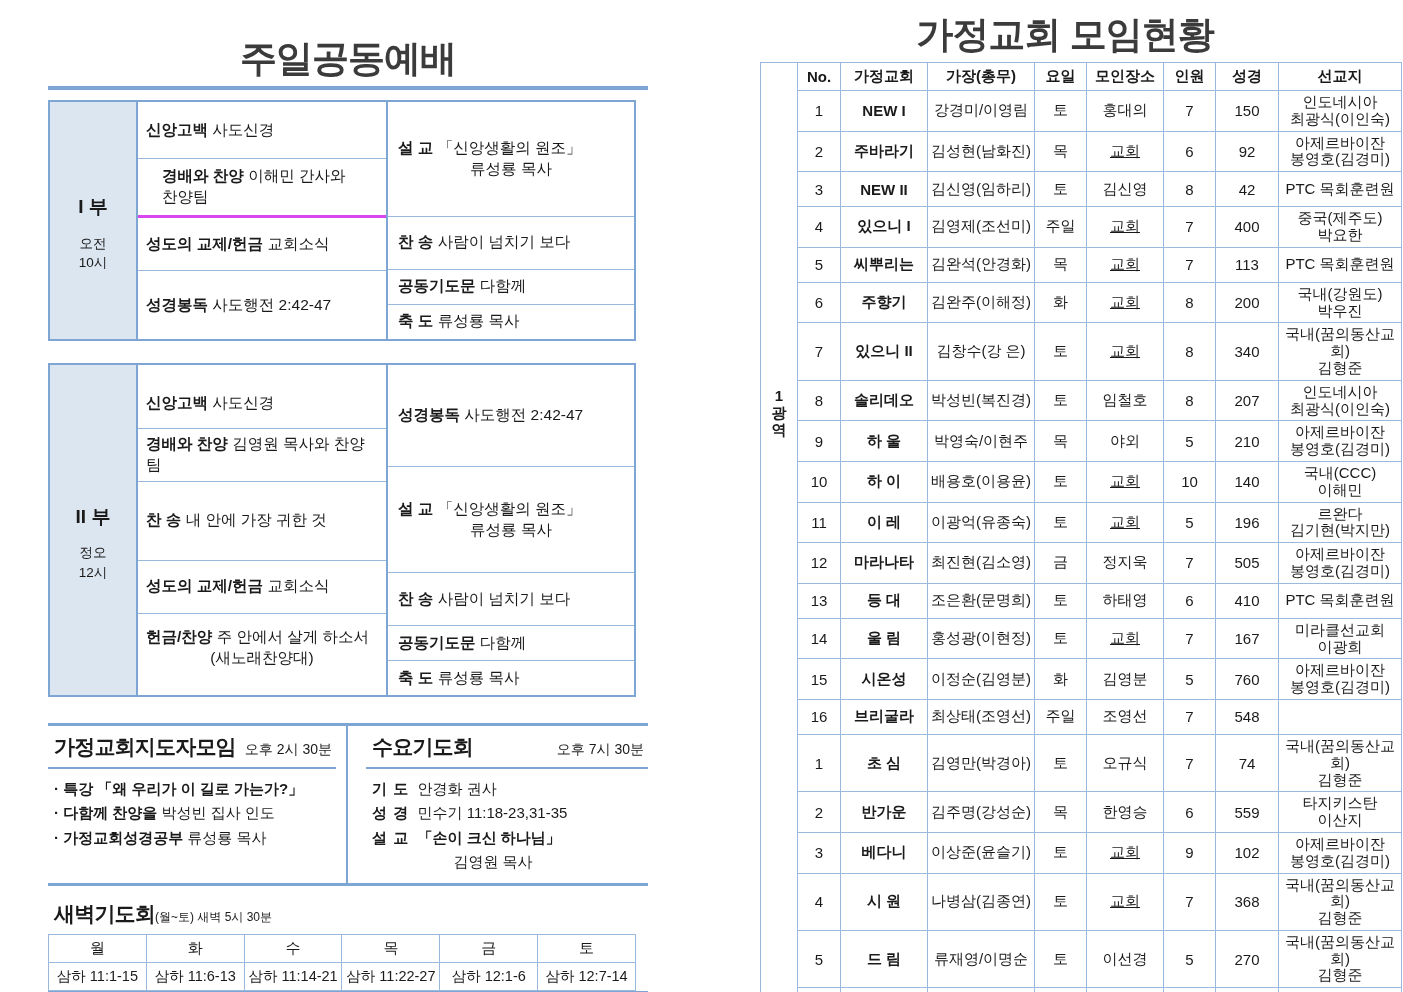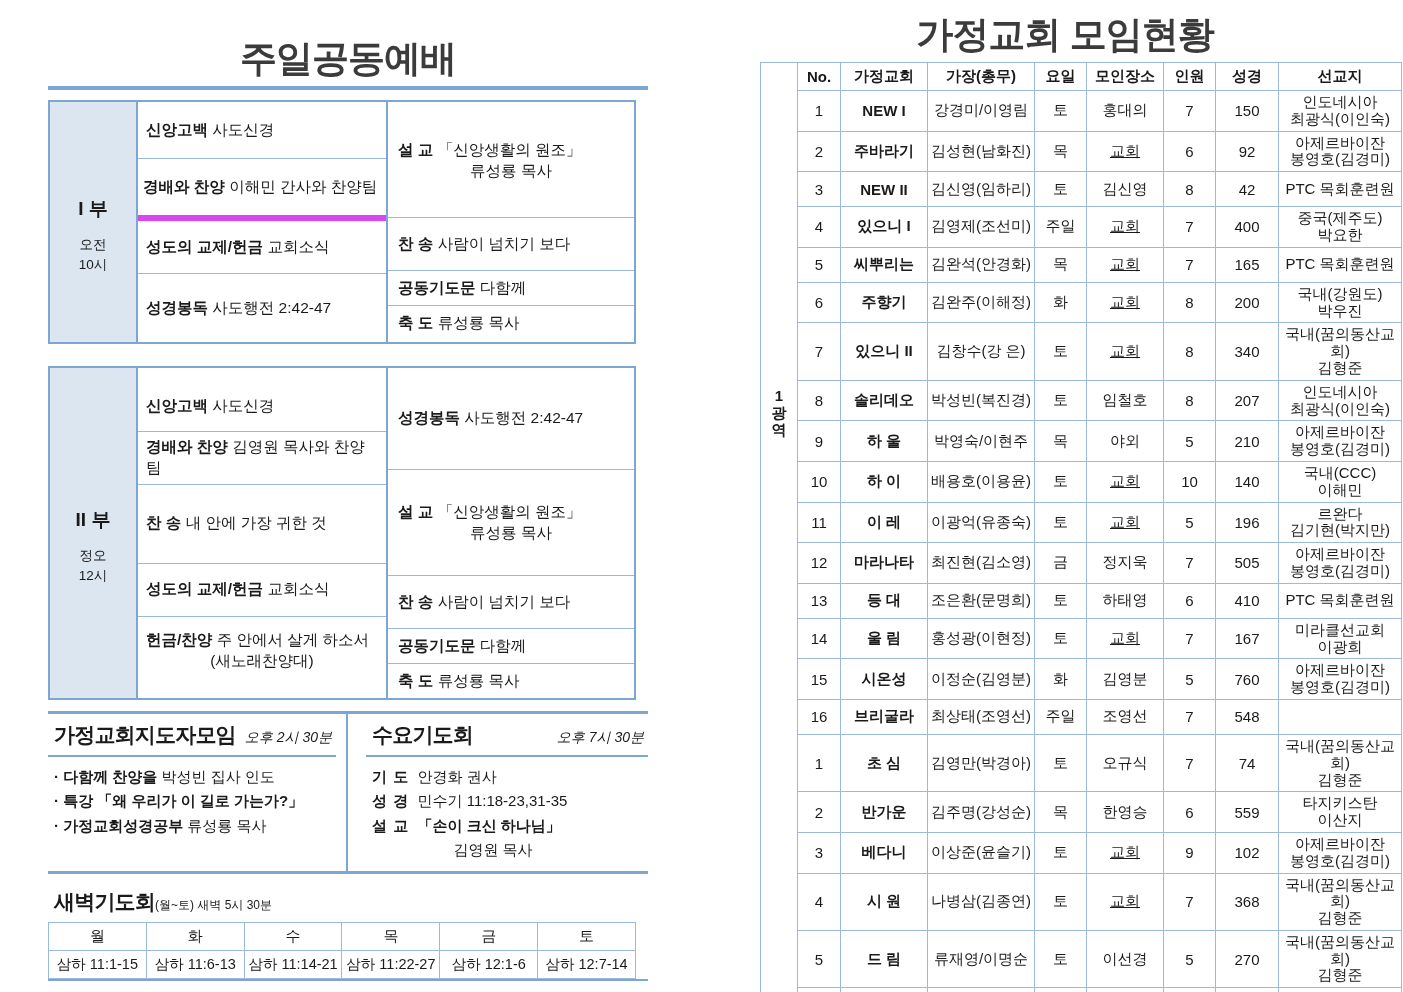--- a/index.html
+++ b/index.html
@@ -60,34 +60,34 @@
     border-right: 2px solid #7ea6d4 !important;
     margin-top: 36px;
   }
   .part-label { font-size: 19px; font-weight: bold; display: block; margin-bottom: 14px; margin-top: 26px; }
   .part-time  { font-size: 13.5px; display: block; line-height: 1.45; }
   .lbl  { font-weight: bold; }
   .val  { font-weight: normal; }
   .sub  { display: block; text-align: center; font-weight: normal; }
 
   
-  .meet-wrap { margin-top: 11px; }
+  .meet-wrap { margin-top: 26px; }
   .rule-top { height: 3px; background: #7ea6d4; }
   .rule-mid { height: 2px; background: #7ea6d4; }
   .rule-bot { height: 3px; background: #7ea6d4; }
   .meet-grid { display: flex; }
   .meet-col { flex: 0 0 50%; box-sizing: border-box; }
   .meet-col.left { border-right: 2px solid #7ea6d4; padding-right: 10px; }
   .meet-col.right { padding-left: 18px; }
   .meet-head {
     display: flex; align-items: baseline;
     padding: 7px 4px 6px 6px;
   }
   .meet-head .h-name { font-size: 21px; font-weight: bold; letter-spacing: -0.8px; }
-  .meet-head .h-time { font-size: 14px; margin-left: auto; padding-left: 8px; font-style: italic; }
+  .meet-head .h-time { font-size: 14px; margin-left: auto; padding-left: 8px; }
   .meet-body { padding: 8px 4px 9px 6px; font-size: 15px; line-height: 1.62; }
   .bul { font-weight: bold; }
   .sub-line { display:block; text-align:center; font-weight: normal; padding-right: 40px; }
   .kv { display: block; }
   .kv .k { font-weight: bold; letter-spacing: 1px; }
   .kv .v { font-weight: normal; }
   .kv .vb { font-weight: bold; }
   .kv-sub { display:block; text-align:center; padding-right: 30px; font-weight: normal; }
 
   
@@ -164,21 +164,21 @@
                 <span class="part-label">I 부</span>
                 <span class="part-time">오전<br>10시</span>
               </td>
               <td class="mid-cell" style="padding: 0px; border: none; width: 248px;">
                 <table style="border-collapse:collapse;width:100%;table-layout:fixed">
                   <tbody>
                     <tr>
                       <td style="border:none;border-bottom:1px solid #9ab9dd;padding:5px 8px;height:46px;font-size:15.5px;line-height:1.35;vertical-align:middle"><span class="lbl">신앙고백</span> <span class="val">사도신경</span></td>
                     </tr>
                     <tr>
-                      <td style="border:none;border-bottom:6px solid #d946ef;padding:5px 5px;height:46px;font-size:15.5px;line-height:1.35;vertical-align:middle"><span class="lbl">경배와 찬양</span> <span class="val">이해민 간사와 찬양팀</span></td>
+                      <td style="border:none;border-bottom:3px solid #d946ef;padding:5px 24px;height:46px;font-size:15.5px;line-height:1.35;vertical-align:middle"><span class="lbl">경배와 찬양</span> <span class="val">이해민 간사와 찬양팀</span></td>
                     </tr>
                     <tr>
                       <td style="border:none;border-bottom:1px solid #9ab9dd;padding:5px 8px;height:42px;font-size:15.5px;line-height:1.35;vertical-align:middle"><span class="lbl">성도의 교제/헌금</span> <span class="val">교회소식</span></td>
                     </tr>
                     <tr>
                       <td style="border:none;border-bottom:none;padding:5px 8px;height:58px;font-size:15.5px;line-height:1.35;vertical-align:middle"><span class="lbl">성경봉독</span> <span class="val">사도행전 2:42-47</span></td>
                     </tr>
                   </tbody>
                 </table>
               </td>
@@ -260,22 +260,22 @@
     <div class="meet-wrap">
       <div class="rule-top"></div>
       <div class="meet-grid">
         <div class="meet-col left">
           <div class="meet-head">
             <span class="h-name">가정교회지도자모임</span>
             <span class="h-time">오후 2시 30분</span>
           </div>
           <div class="rule-mid"></div>
           <div class="meet-body" id="leader-lines">
+              <div><span class="bul">· 특강 「왜 우리가 이 길로 가는가?」</span><span class="soft" style="font-weight:normal"></span></div>
               <div><span class="bul">· 다함께 찬양을</span><span class="soft" style="font-weight:normal"> 박성빈 집사 인도</span></div>
-              <div><span class="bul">· 특강 「왜 우리가 이 길로 가는가?」</span><span class="soft" style="font-weight:normal"></span></div>
               <div><span class="bul">· 가정교회성경공부</span><span class="soft" style="font-weight:normal"> 류성룡 목사</span></div>
             </div>
         </div>
         <div class="meet-col right">
           <div class="meet-head">
             <span class="h-name">수요기도회</span>
             <span class="h-time">오후 7시 30분</span>
           </div>
           <div class="rule-mid"></div>
           <div class="meet-body" id="wed-lines">
@@ -379,21 +379,21 @@
             <td>400</td>
             <td class="mission"><span>중국(제주도)</span><br><span>박요한</span></td>
           </tr>
           <tr>
             <td>5</td>
             <td class="fam-name">씨뿌리는</td>
             <td>김완석(안경화)</td>
             <td>목</td>
             <td><span class="u">교회</span></td>
             <td>7</td>
-            <td>165</td>
+            <td>113</td>
             <td><span>PTC 목회훈련원</span></td>
           </tr>
           <tr>
             <td>6</td>
             <td class="fam-name">주향기</td>
             <td>김완주(이해정)</td>
             <td>화</td>
             <td><span class="u">교회</span></td>
             <td>8</td>
             <td>200</td>

